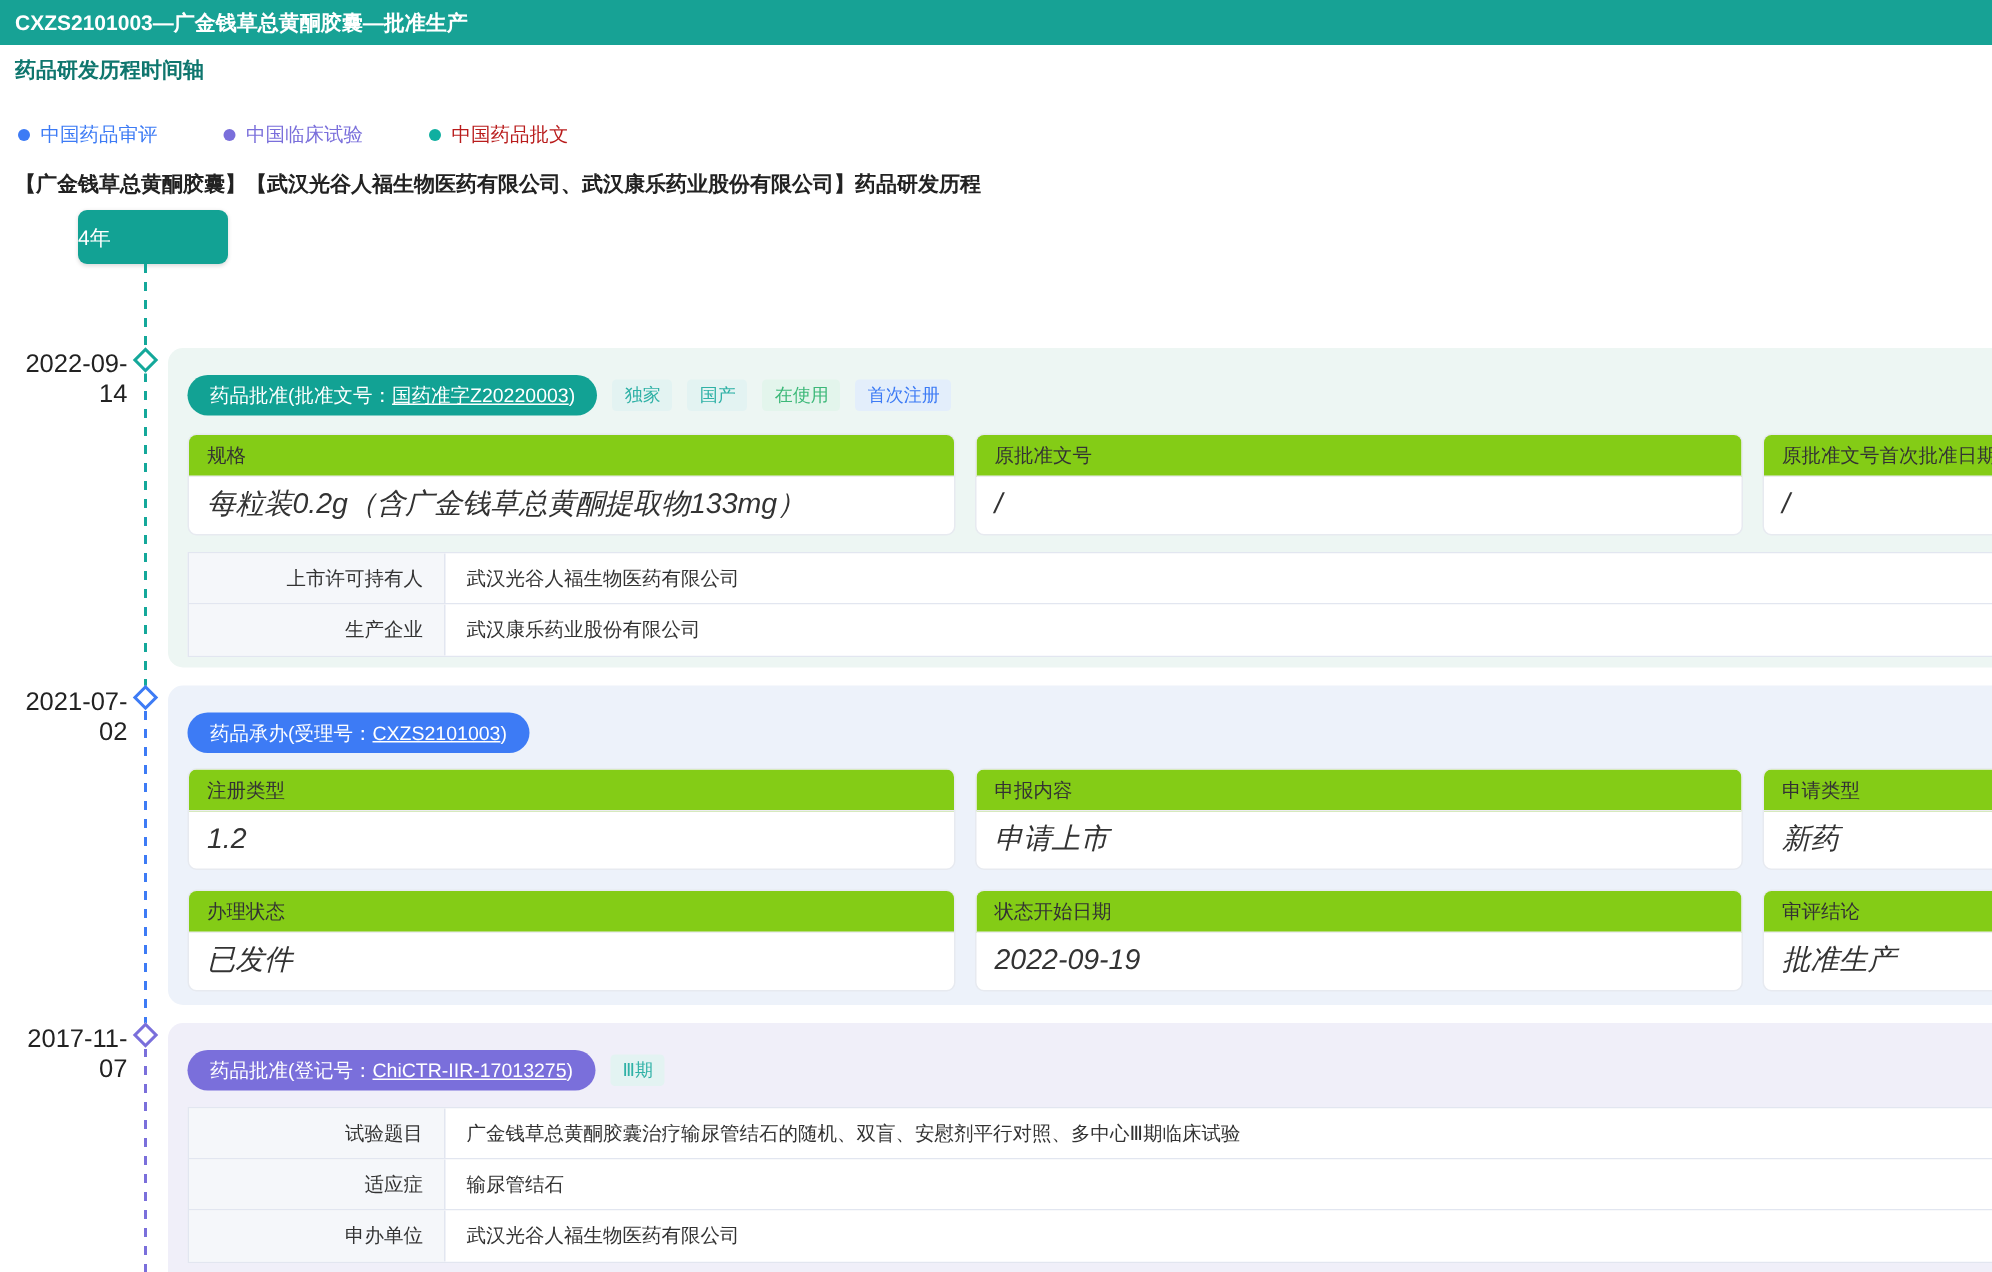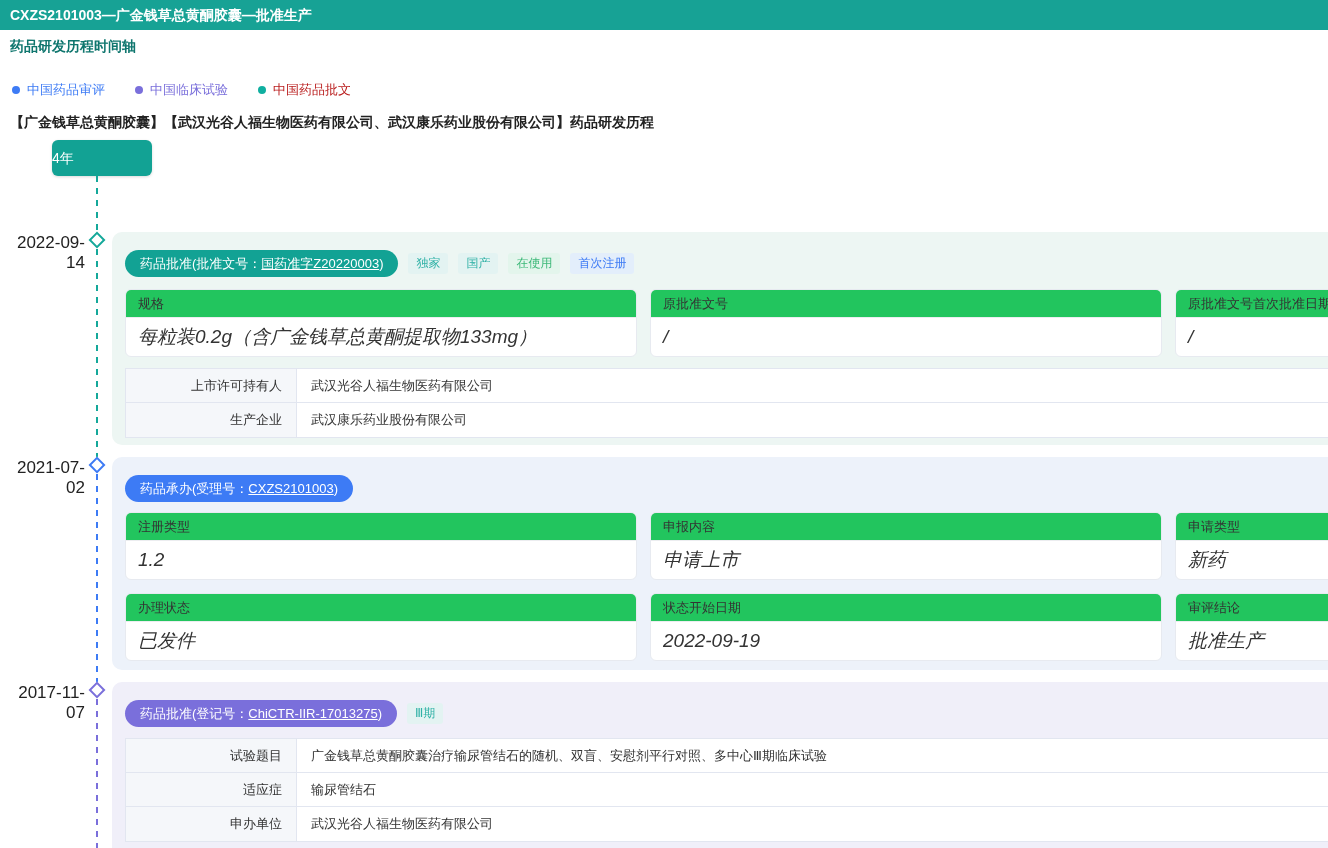--- a/index.html
+++ b/index.html
@@ -3,21 +3,21 @@
 <meta charset="utf-8">
 <style>
   * { margin:0; padding:0; box-sizing:border-box; }
   html,body { width:1328px; height:848px; }
   body { font-family:"Liberation Sans","DejaVu Sans",sans-serif; background:#fff; }
   .screen { position:relative; width:1328px; height:848px; overflow:hidden; background:#fff; }
 
   .topbar { position:absolute; left:0; top:0; width:1328px; height:30px; background:#17A295;
             color:#fff; font-size:14px; font-weight:bold; line-height:30px; padding-left:10px; }
   .section-title { position:absolute; left:10px; top:38px; font-size:14px; font-weight:bold; color:#0f766e; }
-  .legend { position:absolute; left:12px; top:81px; display:flex; align-items:center; gap:30px; }
+  .legend { position:absolute; left:12px; top:81px; display:flex; align-items:center; gap:44px; }
   .legend-item { display:flex; align-items:center; gap:7px; font-size:13px; }
   .dot { width:8px; height:8px; border-radius:50%; }
   .dot-blue { background:#3D7BF5; } .lg-blue { color:#3D7BF5; }
   .dot-purple { background:#7A6FDB; } .lg-purple { color:#7A6FDB; }
   .dot-teal { background:#10AFA0; } .lg-teal { color:#b91c1c; }
   .main-title { position:absolute; left:10px; top:114px; font-size:14px; font-weight:bold; color:#222; }
 
   .duration-badge { position:absolute; left:52px; top:140px; width:100px; height:36px; background:#12A294;
                     border-radius:6px; color:#fff; font-size:14px; text-align:left; line-height:36px;
                     box-shadow:0 1px 3px rgba(0,0,0,0.15); }
@@ -37,21 +37,21 @@
   .pill { height:27px; line-height:27px; border-radius:14px; padding:0 15px; font-size:13px; color:#fff; white-space:nowrap; }
   .pill-teal { background:#12A294; } .pill-blue { background:#3D7BF5; } .pill-purple { background:#7A6FDB; }
   .pill-link { color:#fff; text-decoration:underline; cursor:pointer; }
   .tag { height:21px; line-height:21px; padding:0 8px; font-size:12px; border-radius:3px; white-space:nowrap; }
   .tag-teal { color:#2FB1A6; background:#E3F3F2; }
   .tag-green { color:#3CB878; background:#E3F5EC; }
   .tag-blue { color:#3D7BF5; background:#E3EEFB; }
 
   .cols-row { position:absolute; left:13px; display:flex; gap:13px; }
   .colbox { width:512px; background:#fff; border:1px solid #E7EAF0; border-radius:6px; overflow:hidden; }
-  .colbox-h { height:28px; line-height:28px; padding:0 12px; background:#22c55e; border-bottom:1px solid #ECEDF0;
+  .colbox-h { height:28px; line-height:28px; padding:0 12px; background:#84cc16; border-bottom:1px solid #ECEDF0;
               font-size:13px; color:#333; white-space:nowrap; }
   .colbox-v { height:38px; line-height:38px; padding:0 12px; font-size:19px; color:#333; white-space:nowrap;font-style:italic; }
 
   .detail-table { position:absolute; left:13px; width:1549px; border:1px solid #E2E6F0; background:#fff; }
   .dt-row { display:flex; height:34px; border-bottom:1px solid #E2E6F0; }
   .dt-row:last-child { border-bottom:none; }
   .dt-label { width:170px; background:#F5F7FA; text-align:right; padding-right:14px; line-height:34px;
               font-size:13px; color:#333; white-space:nowrap; }
   .dt-value { flex:1; background:#fff; border-left:1px solid #E2E6F0; padding-left:14px; line-height:34px;
               font-size:13px; color:#333; white-space:nowrap; }

